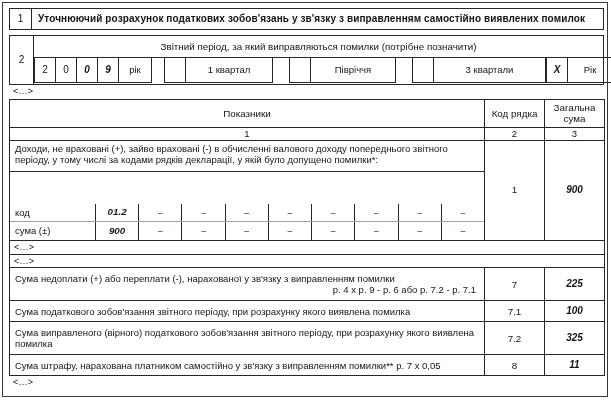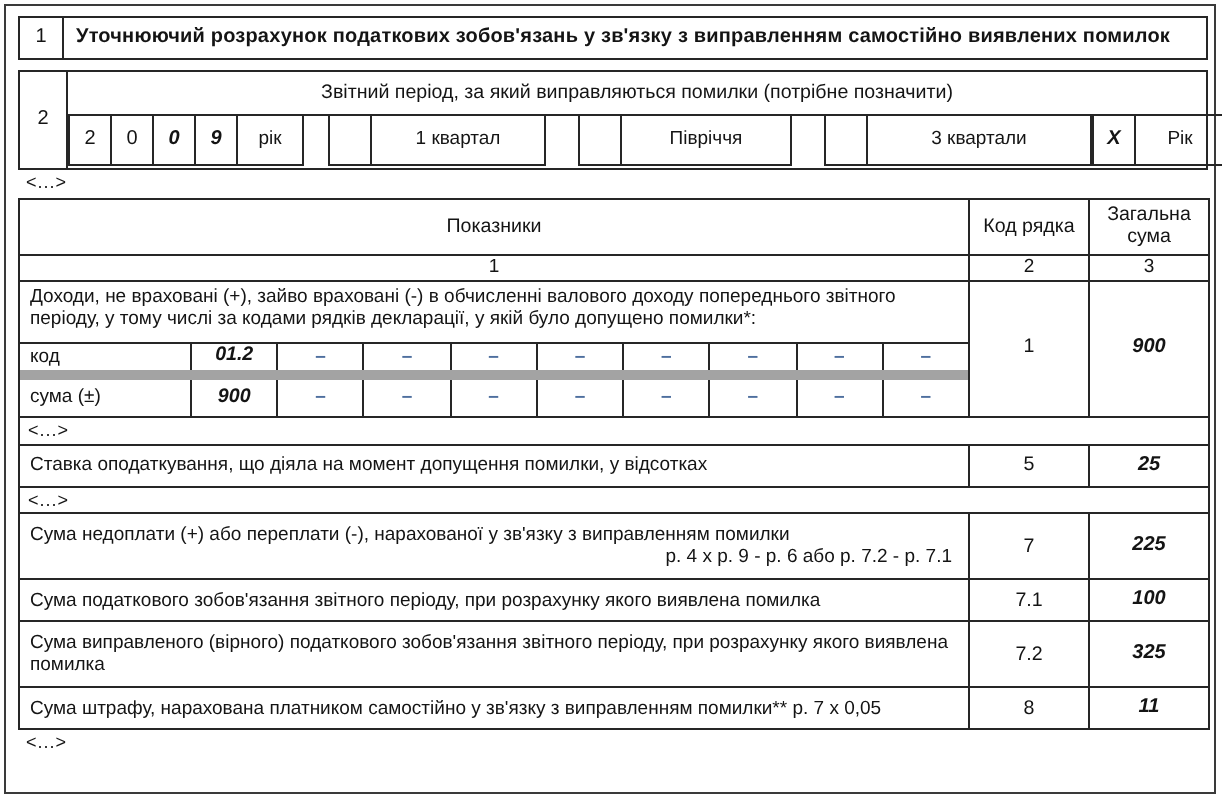--- a/index.html
+++ b/index.html
@@ -46,21 +46,21 @@
 
   
   .ell-line { font-size:9px; padding:1px 4px 2px 4px; letter-spacing:0.5px; }
 
   
   .thc { text-align:center; height:28px; line-height:1.15; font-size:9.8px; }
   .numrow td { height:13px; text-align:center; padding:0; font-size:9.5px; }
   .inc-cell { padding:0; }
   .inc-text { padding:2px 5px; min-height:31px; border-bottom:1px solid #262626; }
   .sub { display:flex; height:18px; }
-  .sub-first { border-bottom:5px solid #a3a3a3; }
+  .sub-first { border-bottom:1px solid #a3a3a3;margin-top:32px; }
   .sub-label { width:86px; padding:0 5px; border-right:1px solid #262626; display:flex; align-items:center; }
   .sub-c { flex:1; border-right:1px solid #262626; display:flex; align-items:center; justify-content:center; }
   .sub-c:last-child { border-right:none; }
   .filled { font-weight:bold; font-style:italic; font-size:9.8px;text-align:right; }
   .dash { color:#4e6f9e; font-weight:bold; }
   .codecol { text-align:center; font-size:9.8px; }
   .valcol { text-align:center; font-weight:bold; font-style:italic; font-size:10px; }
   .ellrow td { height:12px; font-size:9px; padding:1px 4px; letter-spacing:0.5px; }
   .ind { padding:2px 5px; }
   .h21 { height:21px; }
@@ -169,25 +169,20 @@
           <div class="sub-c dash">–</div>
           <div class="sub-c dash">–</div>
         </div>
       </td>
       <td class="codecol">1</td>
       <td class="valcol">900</td>
     </tr>
     <tr class="ellrow">
           <td colspan="3">&lt;...&gt;</td>
         </tr>
-    <tr>
-      <td class="ind h21">Ставка оподаткування, що діяла на момент допущення помилки, у відсотках</td>
-      <td class="codecol">5</td>
-      <td class="valcol">25</td>
-    </tr>
     <tr class="ellrow">
           <td colspan="3">&lt;...&gt;</td>
         </tr>
     <tr>
       <td class="ind h32">
         <div>Сума недоплати (+) або переплати (-), нарахованої у зв'язку з виправленням помилки</div>
         <div class="formula">р. 4 х р. 9 - р. 6 або р. 7.2 - р. 7.1</div>
       </td>
       <td class="codecol">7</td>
       <td class="valcol">225</td>

